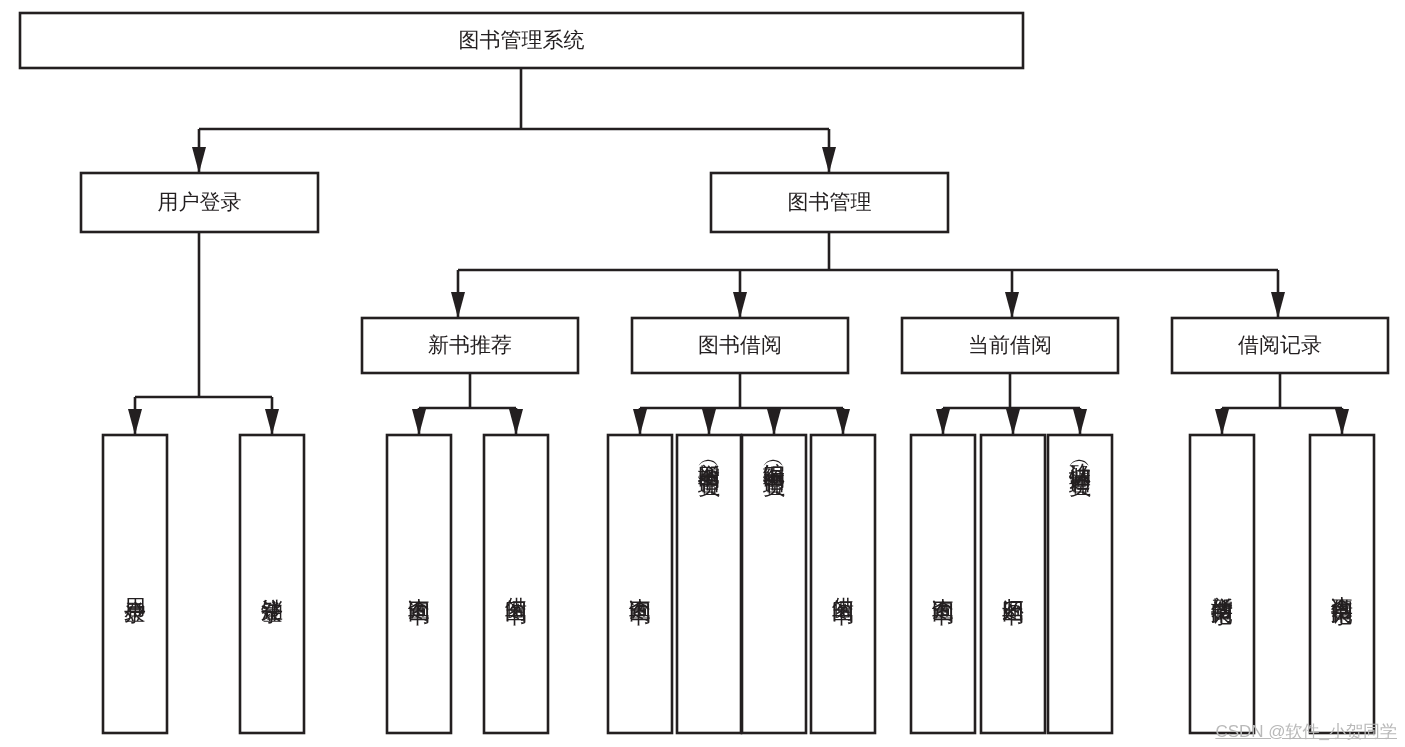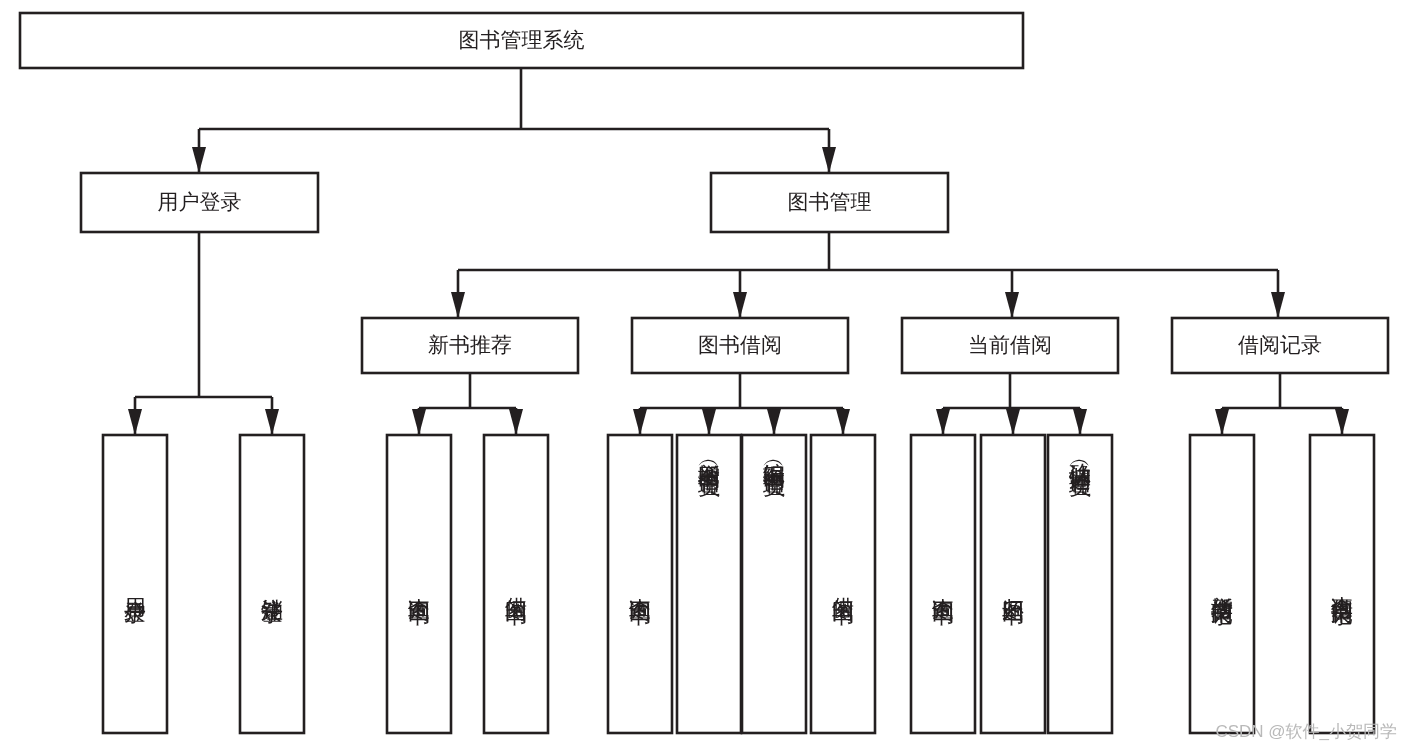--- a/index.html
+++ b/index.html
@@ -69,20 +69,21 @@
   }
   #watermark {
     position: absolute;
     right: 8px;
     bottom: 4px;
     font-family: "Liberation Sans", "DejaVu Sans", sans-serif;
     font-size: 17px;
     color: #b9b9b9;
     white-space: nowrap;
     pointer-events: none;
+    text-decoration: underline;
   }
 </style>
 </head>
 <body>
 
 <div id="diagram-root">
   <svg id="tree-svg" viewBox="0 0 1405 747">
     <g id="edges-layer">
         <line x1="521" y1="68" x2="521" y2="129" class="edge-line"></line>
         <line x1="199" y1="129" x2="829" y2="129" class="edge-line"></line>

